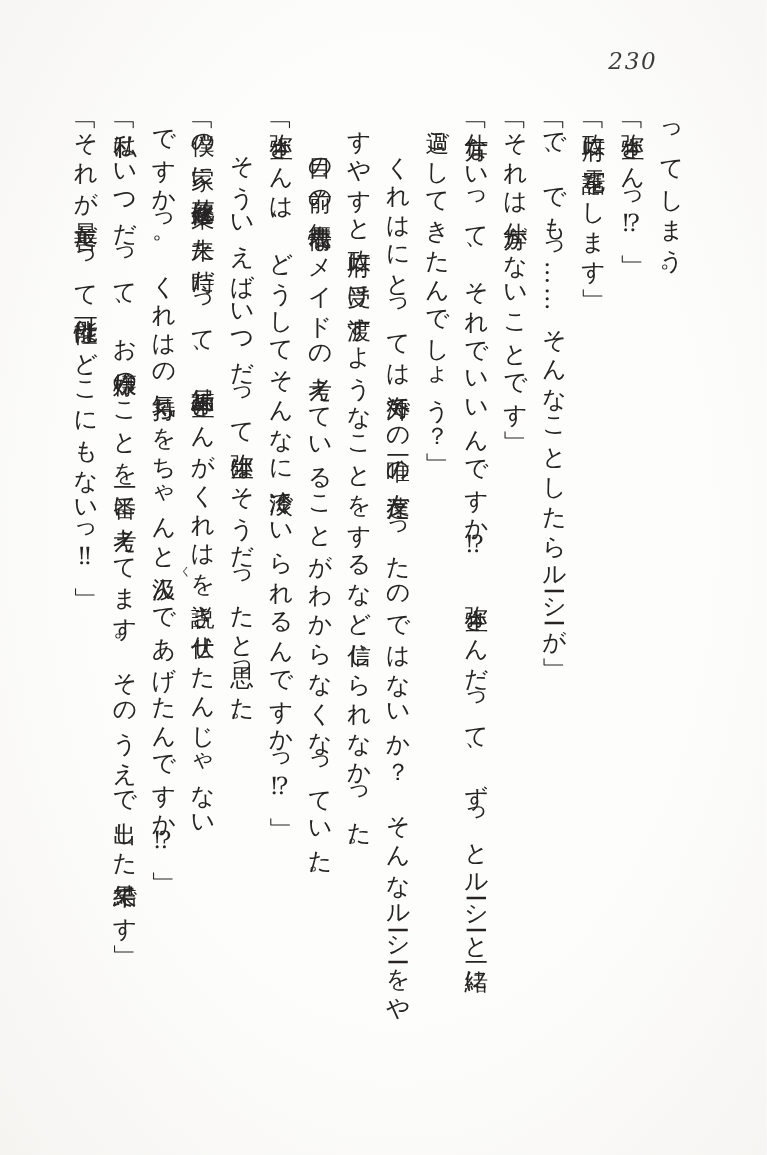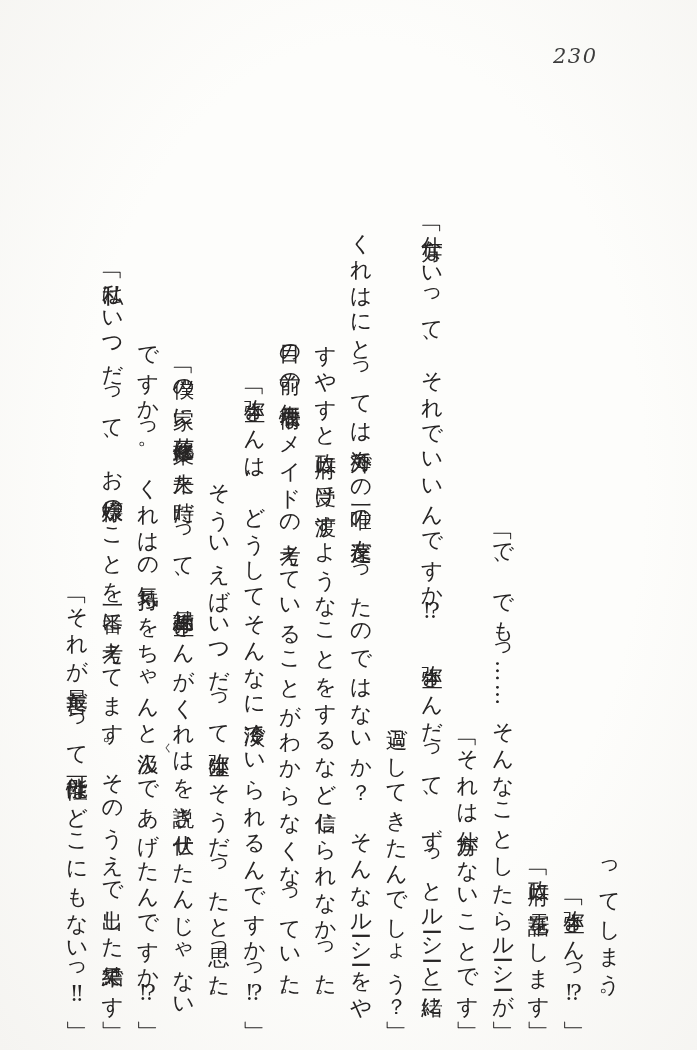--- a/index.html
+++ b/index.html
@@ -10,21 +10,20 @@
     overflow: hidden;
   }
   body {
     background: radial-gradient(ellipse at 52% 46%, #fdfdfb 55%, #f5f4f1 100%);
     font-family: "DejaVu Serif", serif;
   }
   .book-page {
     position: relative;
     width: 697px;
     height: 770px;
-    text-align: right;
   }
   .page-number {
     position: absolute;
     top: 44px;
     left: 553px;
     font-family: "DejaVu Serif", serif;
     font-style: italic;
     font-size: 21px;
     letter-spacing: 1.5px;
     color: #3c3c3c;

